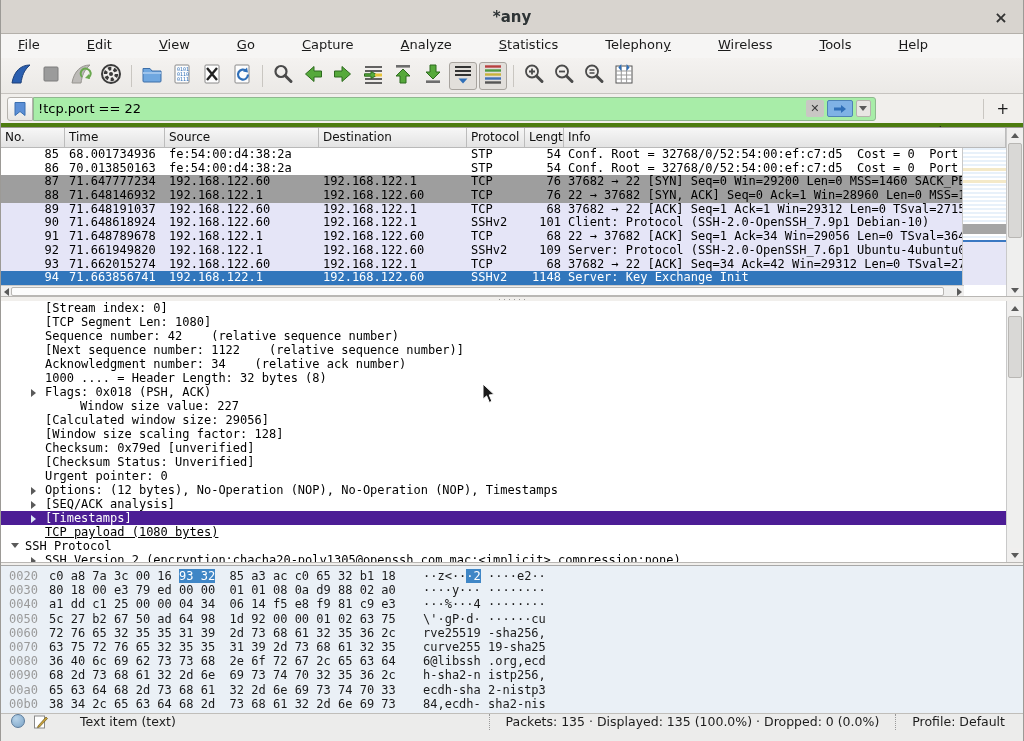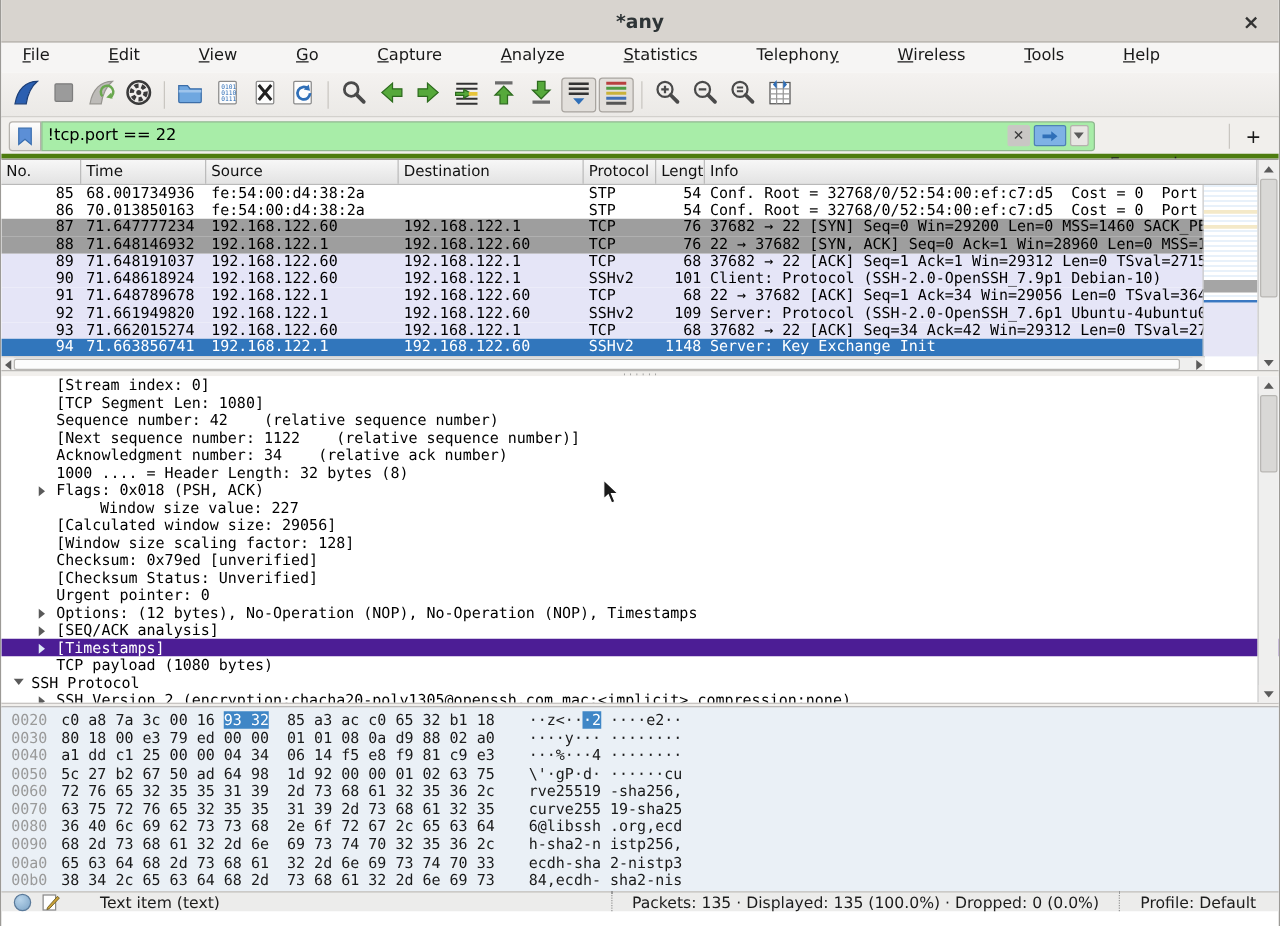--- a/index.html
+++ b/index.html
@@ -87,21 +87,21 @@
   .dline.hl{background:#4c1d95;color:#fff;}
   .dvscroll{position:absolute;right:0;top:0;width:17px;height:261px;background:#efefee;border-left:1px solid #c9c9c9;}
   
   .hexpane{height:147px;background:#eaf0f6;font-family:"DejaVu Sans Mono","Liberation Mono",monospace;
            font-size:12px;color:#1a1a1a;padding-top:3px;overflow:hidden;}
   .hxrow{height:14.2px;line-height:14.2px;white-space:pre;display:flex;}
   .hxaddr{color:#9a9a9a;width:48px;padding-left:8px;}
   .hxbytes{width:374px;}
   .hxsel{background:#3f86c6;color:#fff;}
   
-  .statusbar{height:16px;background:#ececeb;border-top:1px solid #c0beba;display:flex;align-items:flex-end;
+  .statusbar{height:28px;background:#ececeb;border-top:1px solid #c0beba;display:flex;align-items:flex-start;
              font-size:12.5px;color:#1c1c1c;padding:0 10px;gap:8px;}
   .s-circle{width:14px;height:14px;border-radius:50%;background:radial-gradient(circle at 35% 30%, #b8d4ea, #7ba3c6);
             border:1px solid #5a7a9a;}
   .s-note{width:15px;height:15px;display:flex;align-items:center;justify-content:center;}
   .s-help{margin-left:24px;flex:1;}
   .s-vsep{width:1px;height:16px;border-left:1px dotted #9a9a9a;}
   .s-right{padding:0 8px;}
   
   .cursor{position:absolute;left:481px;top:383px;z-index:50;pointer-events:none;}
 </style>
@@ -352,21 +352,21 @@
         <div class="dline" style="padding-left: 44px;"><span class="darrow tri t-right" style="left: 30px;"></span><span class="dtext">Flags: 0x018 (PSH, ACK)</span></div>
         <div class="dline" style="padding-left: 44px; margin-left: 35px;"><span class="dtext">Window size value: 227</span></div>
         <div class="dline" style="padding-left: 44px;"><span class="dtext">[Calculated window size: 29056]</span></div>
         <div class="dline" style="padding-left: 44px;"><span class="dtext">[Window size scaling factor: 128]</span></div>
         <div class="dline" style="padding-left: 44px;"><span class="dtext">Checksum: 0x79ed [unverified]</span></div>
         <div class="dline" style="padding-left: 44px;"><span class="dtext">[Checksum Status: Unverified]</span></div>
         <div class="dline" style="padding-left: 44px;"><span class="dtext">Urgent pointer: 0</span></div>
         <div class="dline" style="padding-left: 44px;"><span class="darrow tri t-right" style="left: 30px;"></span><span class="dtext">Options: (12 bytes), No-Operation (NOP), No-Operation (NOP), Timestamps</span></div>
         <div class="dline" style="padding-left: 44px;"><span class="darrow tri t-right" style="left: 30px;"></span><span class="dtext">[SEQ/ACK analysis]</span></div>
         <div class="dline hl" style="padding-left: 44px;"><span class="darrow tri t-right" style="left: 30px; border-left-color: rgb(220, 233, 247);"></span><span class="dtext">[Timestamps]</span></div>
-        <div class="dline" style="padding-left: 44px;"><span class="dtext">TCP payload (1080 bytes)</span></div>
+        <div class="dline" style="padding-left: 44px; text-decoration: underline;"><span class="dtext">TCP payload (1080 bytes)</span></div>
         <div class="dline" style="padding-left: 24px;"><span class="darrow tri t-down" style="left: 10px;"></span><span class="dtext">SSH Protocol</span></div>
         <div class="dline" style="padding-left: 44px;"><span class="darrow tri t-right" style="left: 30px;"></span><span class="dtext">SSH Version 2 (encryption:chacha20-poly1305@openssh.com mac:&lt;implicit&gt; compression:none)</span></div>
       </div>
     <div class="dvscroll">
       <span class="sb-box" style="top:0">
           <span class="tri t-up"></span>
         </span>
       <span class="sb-thumb-v" style="top:15px;height:62px"></span>
       <span class="sb-box" style="top:247px">
           <span class="tri t-down"></span>

